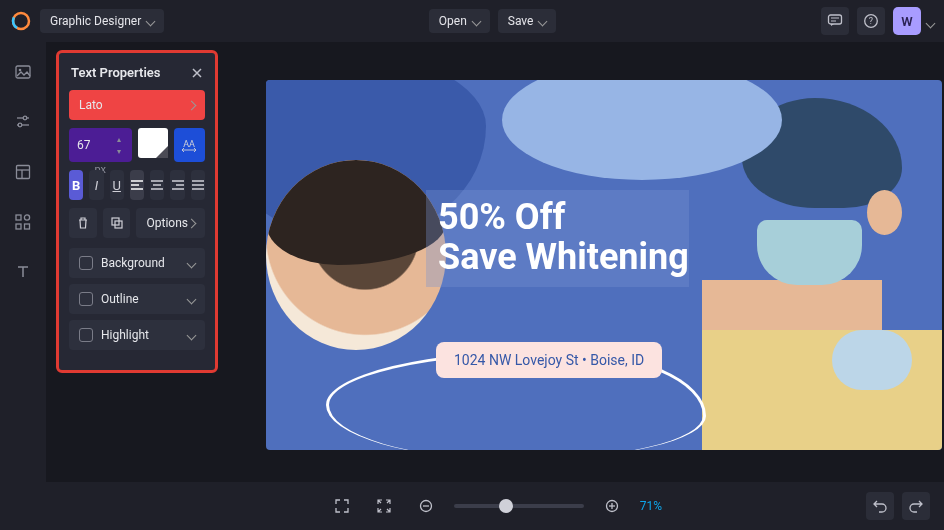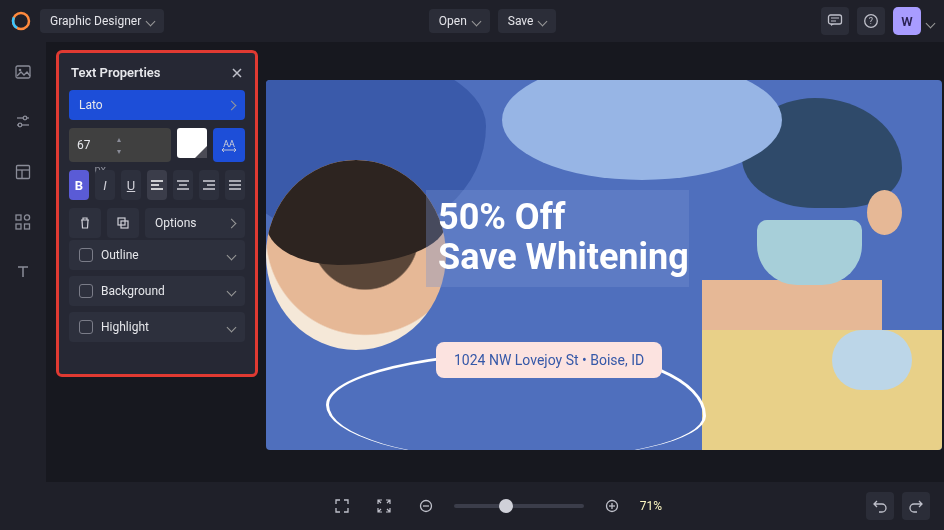--- a/index.html
+++ b/index.html
@@ -51,42 +51,42 @@
     background:#1f2029;
     display:flex; flex-direction:column; align-items:center;
     padding-top:18px; gap:26px;
     color:#8a8c98;
   }
   .leftrail .icon-btn { background:transparent; width:24px;height:24px; }
 
   
   .panel {
     position:absolute; left:56px; top:50px;
-    width:202px; background:#262834;
+    width:162px; background:#262834;
     border-radius:6px;
     border:3px solid #e03a32;
-    padding:10px 10px 24px 10px;
+    padding:10px 10px 12px 10px;
     color:#e6e7eb;
     font-size:12px;
   }
   .panel-header { display:flex; align-items:center; justify-content:space-between; font-weight:600; font-size:13px; padding:2px 2px 10px 2px; }
-  .panel-row { background:#1d4ed8; border-radius:4px; padding:8px 10px; display:flex; align-items:center; justify-content:space-between; margin-bottom:8px; cursor:pointer; }
+  .panel-row { background:#ef4444; border-radius:4px; padding:8px 10px; display:flex; align-items:center; justify-content:space-between; margin-bottom:8px; cursor:pointer; }
   .panel-sizerow { display:flex; gap:6px; margin-bottom:8px; align-items:stretch; height:34px; }
-  .size-box { background:#404040; border-radius:4px; flex:1; display:flex; align-items:center; justify-content:flex-start; padding:0 8px; gap:4px; }
+  .size-box { background:#4c1d95; border-radius:4px; flex:1; display:flex; align-items:center; justify-content:flex-start; padding:0 8px; gap:4px; }
   .size-unit { color:#8a8c98; font-size:11px;margin-top:48px; }
   .steppers { display:flex; flex-direction:column; gap:2px; margin-left:4px; }
   .stepper { width:10px;height:10px; color:#8a8c98; display:flex;align-items:center;justify-content:center; font-size:8px; cursor:pointer;}
   .swatch { width:30px;height:30px;background:#fff;border-radius:3px;position:relative; cursor:pointer;}
   .swatch::after{content:"";position:absolute;right:0;bottom:0;border:6px solid transparent;border-right-color:#4b4b55;border-bottom-color:#4b4b55;}
   .aa-btn { width:32px;height:34px;background:#1d4ed8;border-radius:4px;display:flex;align-items:center;justify-content:center;font-size:11px;cursor:pointer; color:#d0d0d8;}
   .format-row { display:flex; gap:6px; margin-bottom:8px; }
   .fmt { flex:1;height:30px;background:#2d303d;border-radius:4px;display:flex;align-items:center;justify-content:center;cursor:pointer;font-size:13px;color:#d0d0d8; }
   .fmt.active { background:#5a5bd6; color:#fff;}
   .fmt.align-active { background:#3b3d4a; }
-  .tool-row { display:flex; gap:6px; margin-bottom:2px; }
+  .tool-row { display:flex; gap:6px; margin-bottom:10px; }
   .tool { width:32px;height:30px;background:#2d303d;border-radius:4px;display:flex;align-items:center;justify-content:center;cursor:pointer;color:#d0d0d8;}
   .opts { flex:1;height:30px;background:#2d303d;border-radius:4px;display:flex;align-items:center;justify-content:space-between;padding:0 10px;cursor:pointer;}
   .check-row { background:#2d303d;border-radius:4px;padding:8px 10px;display:flex;align-items:center;gap:8px;margin-bottom:6px;cursor:pointer;}
   .checkbox { width:14px;height:14px;border:1.5px solid #7a7c88;border-radius:3px;}
   .check-row .chev-r { margin-left:auto; }
   .chev-r::after{content:"";display:inline-block;width:6px;height:6px;border-right:1.5px solid #999;border-bottom:1.5px solid #999;transform:rotate(-45deg);}
   .chev-d::after{content:"";display:inline-block;width:6px;height:6px;border-right:1.5px solid #999;border-bottom:1.5px solid #999;transform:rotate(45deg);margin-top:-3px;}
 
   
   .canvas-area {
@@ -119,21 +119,21 @@
   .subhead{position:absolute;left:170px;top:225px;color:#e5ecf8;font-size:18px;}
   .addr-box{position:absolute;left:170px;top:262px;background:#fce3e0;color:#3558a8;font-size:14px;padding:10px 18px;border-radius:8px;}
   .blob1{position:absolute;left:-40px;top:-30px;width:260px;height:190px;background:#3a5aaa;border-radius:40% 60% 50% 50%/50% 40% 60% 50%;}
   .blob2{position:absolute;left:60px;bottom:-10px;width:380px;height:110px;border:3px solid #fff;border-radius:60% 40% 50% 50%/50% 60% 40% 50%;border-bottom:none;background:transparent;}
   .blob3{position:absolute;right:160px;top:-20px;width:280px;height:120px;background:#97b5e5;border-radius:50%;}
 
   
   .bottombar{
     position:absolute;left:46px;right:0;bottom:0;height:48px;
     background:#1f2029;display:flex;align-items:center;justify-content:center;gap:14px;
-    color:#fef9c3;font-size:12px;
+    color:#0ea5e9;font-size:12px;
   }
   .bb-icon{width:28px;height:28px;display:flex;align-items:center;justify-content:center;cursor:pointer;border-radius:4px;}
   .zoom-slider{width:130px;height:4px;background:#3b3d4a;border-radius:2px;position:relative;cursor:pointer;}
   .zoom-thumb{position:absolute;left:45px;top:-5px;width:14px;height:14px;background:#cfd0d8;border-radius:50%;}
   .bb-group-right{position:absolute;right:14px;display:flex;gap:8px;}
 
   svg { display:block; }
 </style>
 </head>
 <body>
@@ -309,26 +309,26 @@
         </svg>
     </div>
     <div class="opts">
       <span>Options</span>
       <span class="chev-r"></span>
     </div>
   </div>
 
   <div class="check-row">
     <span class="checkbox"></span>
-    <span>Outline</span>
+    <span>Background</span>
     <span class="chev-r chev-d"></span>
   </div>
   <div class="check-row">
     <span class="checkbox"></span>
-    <span>Background</span>
+    <span>Outline</span>
     <span class="chev-r chev-d"></span>
   </div>
   <div class="check-row" style="margin-bottom:8px;">
     <span class="checkbox"></span>
     <span>Highlight</span>
     <span class="chev-r chev-d"></span>
   </div>
 </div>
 
 <div class="canvas-area">

